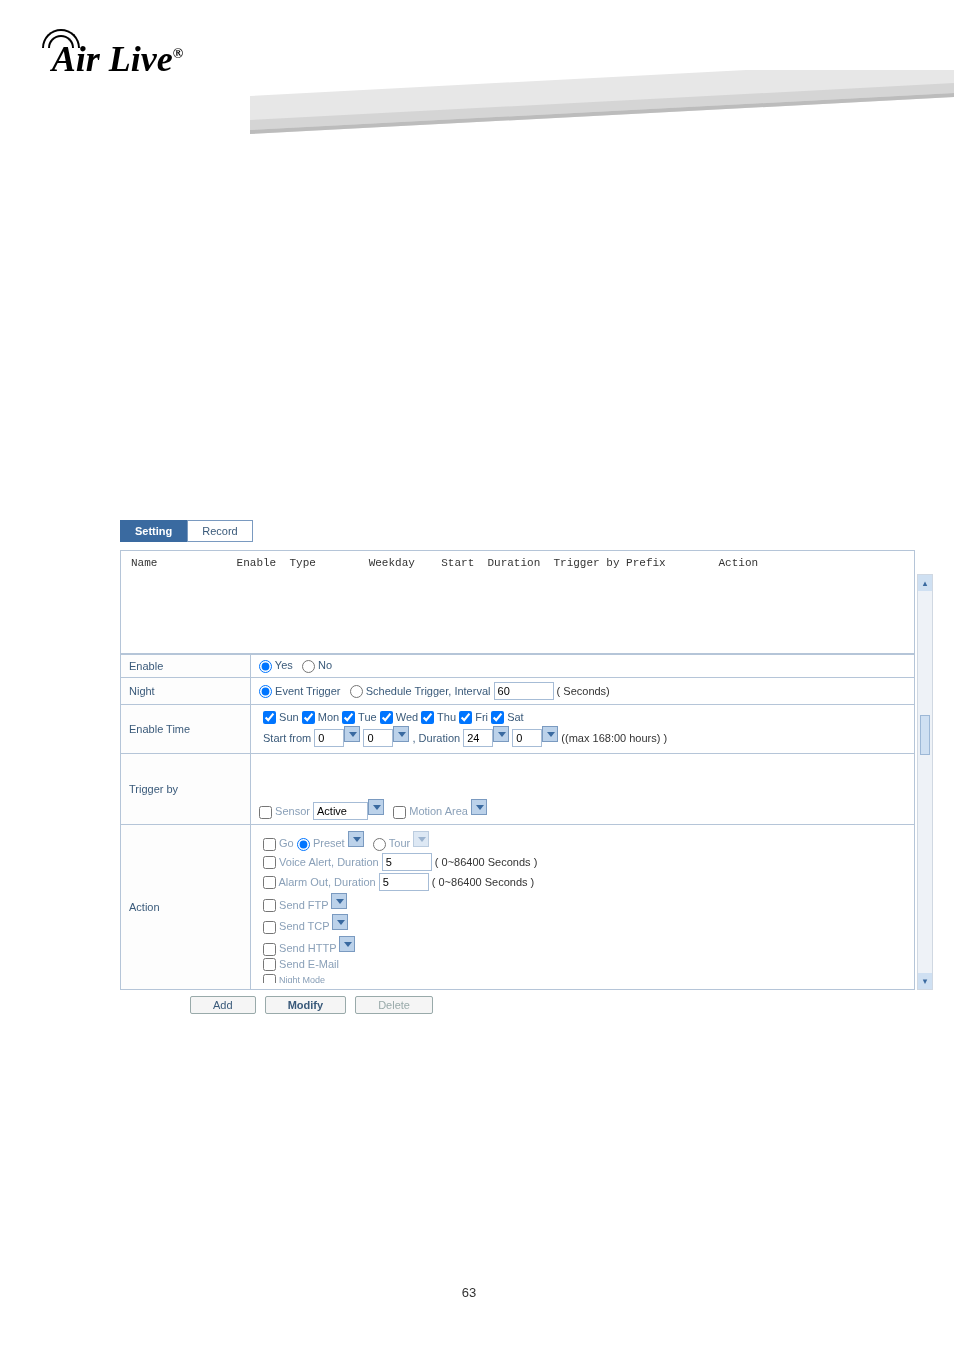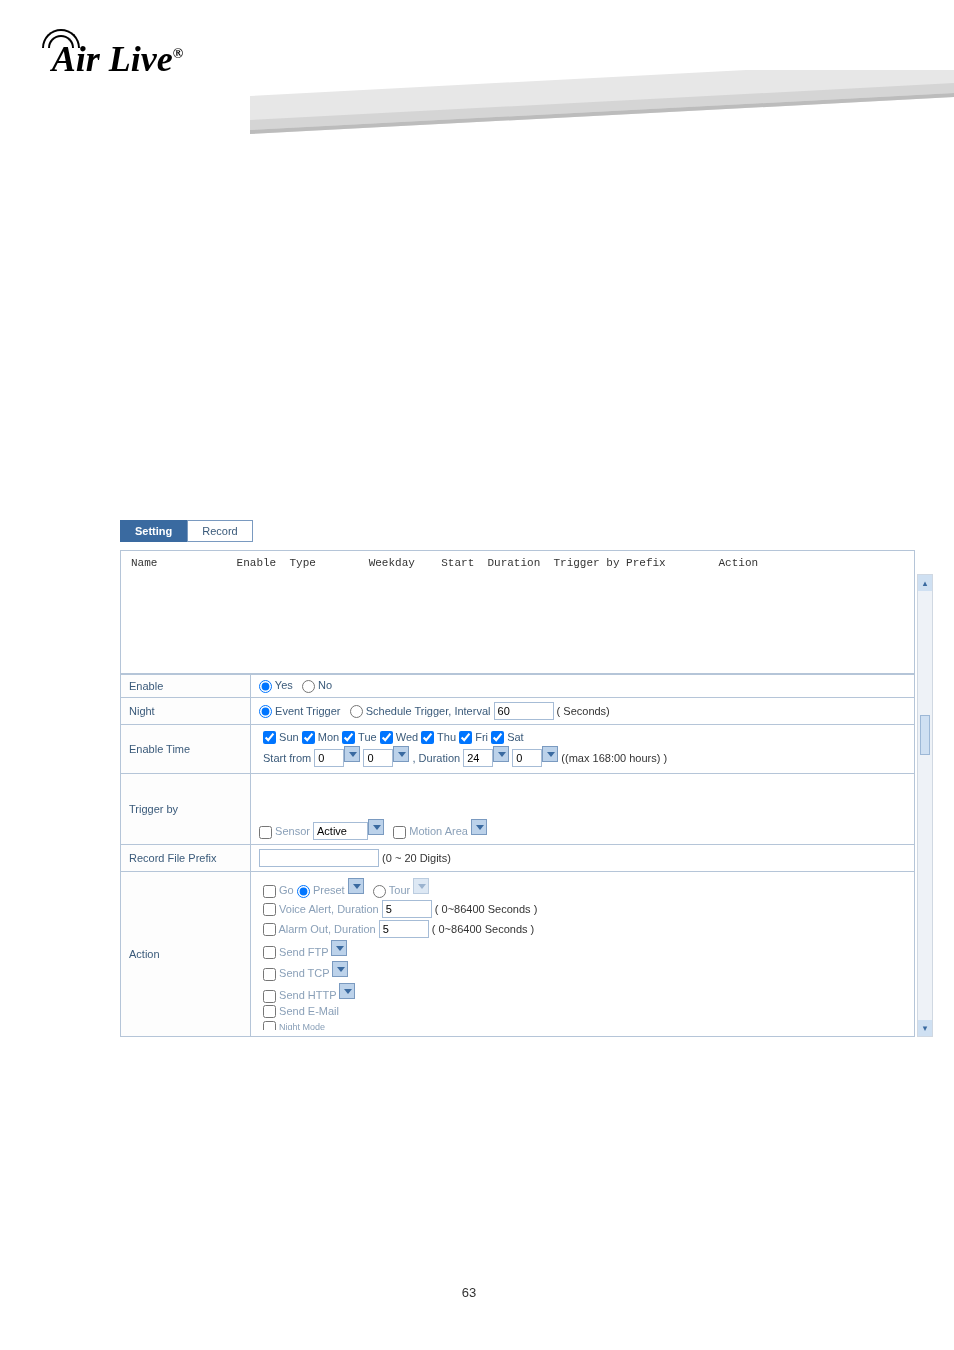--- a/index.html
+++ b/index.html
@@ -77,21 +77,21 @@
     cursor: pointer;
   }
   .tab.active {
     background: #3a6aa0;
     color: #fff;
     font-weight: bold;
     border-color: #3a6aa0;
   }
   .list-box {
     border: 1px solid #b5c5d8;
-    height: 124px;
+    height: 104px;
     padding: 6px 10px;
     font-family: "Courier New", monospace;
     font-size: 11px;
     color: #333;
     white-space: pre;
     overflow: hidden;
   }
   table.settings {
     width: 100%;
     border-collapse: collapse;
@@ -262,27 +262,20 @@
           <input type="checkbox" class="chk" style="">
           <span class="muted">Sensor</span>
           <input type="text" style="width: 55px; margin-top: 44px;" value="Active"><span class="blue-select"></span>
           &nbsp;
           <input type="checkbox" class="chk" style="">
           <span class="muted">Motion Area</span>
           <span class="blue-select"></span>
         </td>
       </tr>
       <tr>
-        <td class="label">Record File Prefix</td>
-        <td>
-          <input type="text" class="med-input" style="">
-          <span class="hint">(0 ~ 20 Digits)</span>
-        </td>
-      </tr>
-      <tr>
         <td class="label">Action</td>
         <td>
           <div class="row-line">
             <input type="checkbox" class="chk" style="">
             <span class="muted">Go</span>
             <input type="radio" checked="" class="chk" style="">
             <span class="muted">Preset</span>
             <span class="blue-select"></span>
             &nbsp;
             <input type="radio" class="chk" style="">
@@ -329,15 +322,20 @@
     </tbody>
       </table>
 
     <div class="scroll-col">
       <div class="up">▴</div>
       <div class="thumb"></div>
       <div class="down">▾</div>
     </div>
   </div>
 
+  <div class="btns">
+    <span class="btn">Add</span>
+    <span class="btn"><b>Modify</b></span>
+    <span class="btn disabled">Delete</span>
+  </div>
 </div>
 
 <div class="pagenum">63</div>
 
 </body></html>

